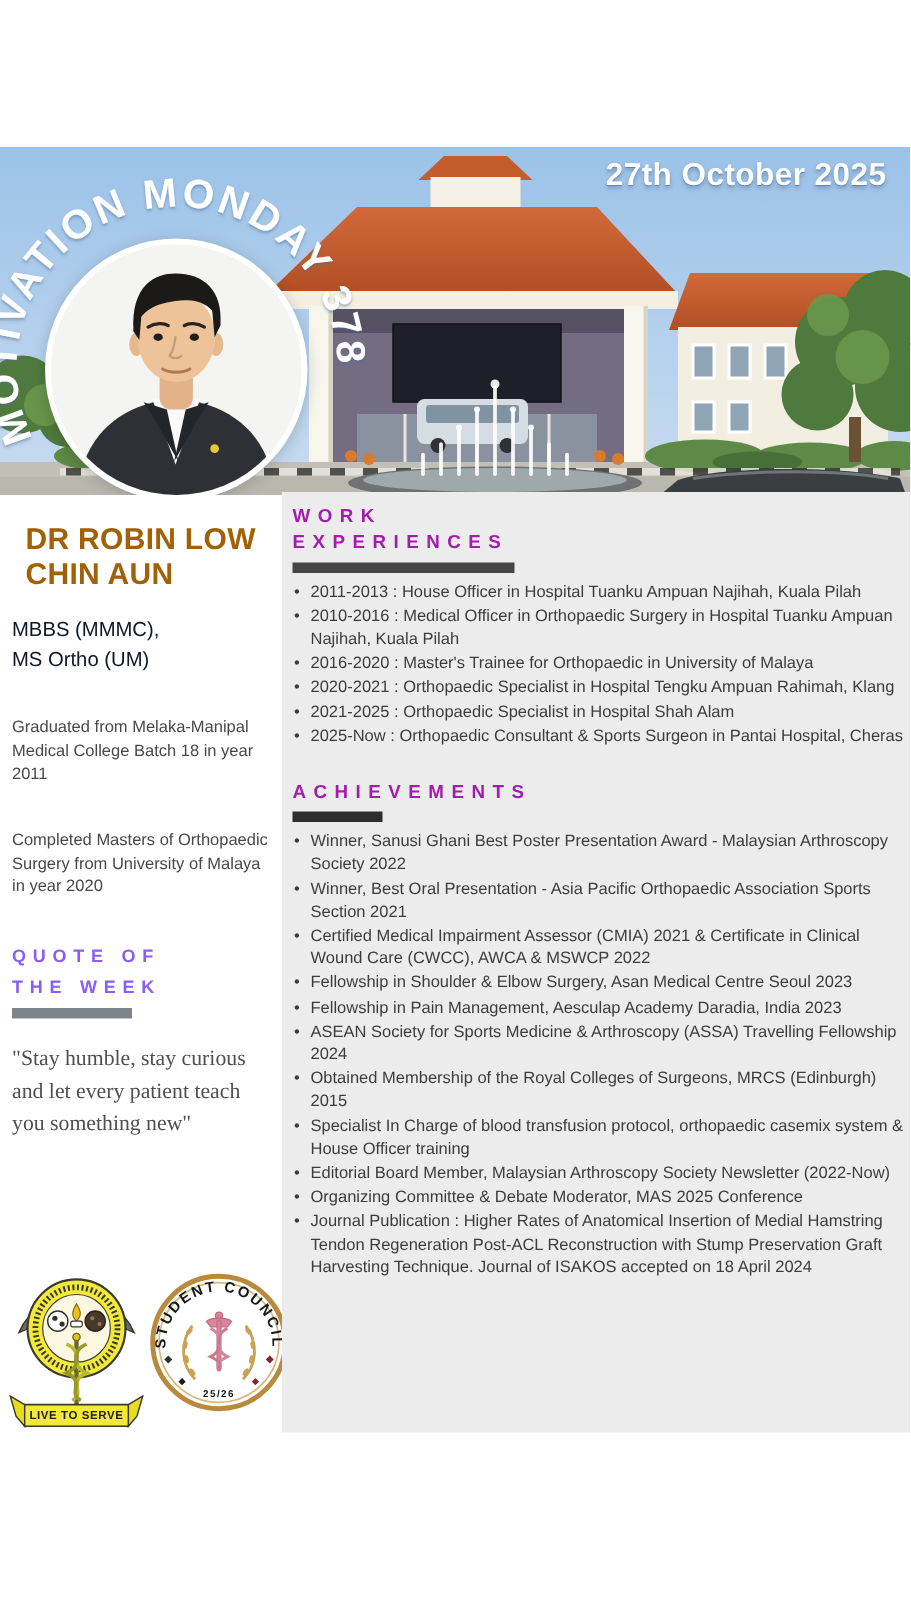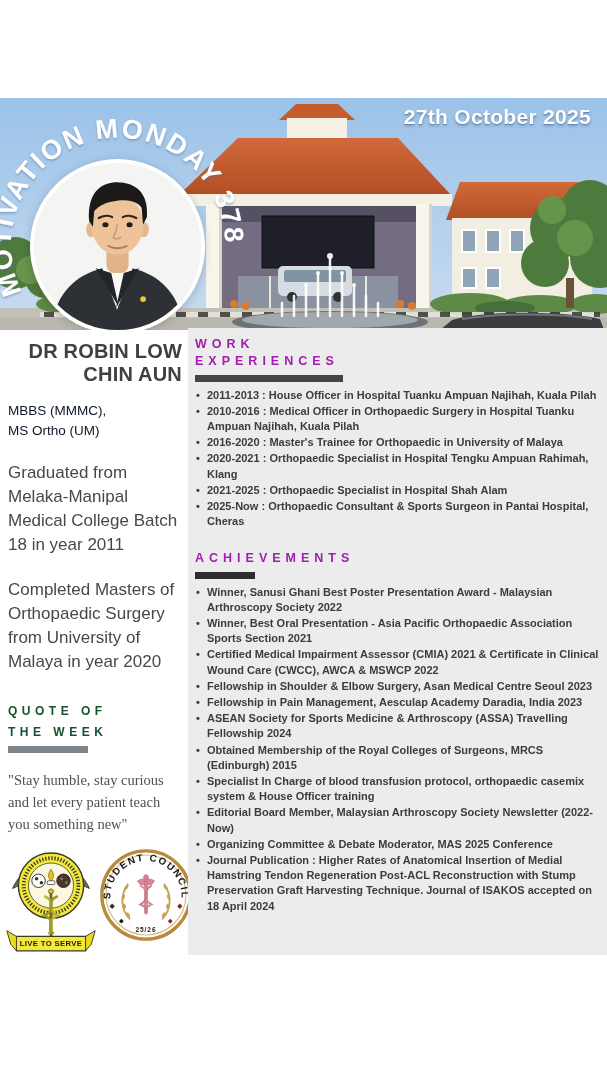--- a/index.html
+++ b/index.html
@@ -20,38 +20,38 @@
     position:absolute; left:30px; top:159px; width:175px; height:175px;
     border-radius:50%; overflow:hidden; box-sizing:border-box;
     border:4px solid rgba(255,255,255,.95); background:#f3f3f1;
     box-shadow:0 2px 10px rgba(0,0,0,.18);
   }
   
   .left-col {
     position:absolute; left:0; top:330px; width:188px; height:625px;
     background:#ffffff; padding:10px 6px 0 8px; box-sizing:border-box;
   }
-  .name { margin:0; font-size:20px; font-weight:bold; color:#404040; line-height:1.14; letter-spacing:.2px;text-align:right; }
+  .name { margin:9px; font-size:20px; font-weight:bold; color:#a16207; line-height:1.14; letter-spacing:.2px; }
   .creds { margin:15px 0 0; font-size:13.5px; color:#0f172a; line-height:1.5; }
-  .bio   { margin:20px 0 0; font-size:17px; color:#484848; line-height:1.42; }
-  .quote-head { margin-top:27px; font-size:12px; font-weight:bold; color:#14532d; letter-spacing:4.5px; line-height:1.75; }
+  .bio   { margin:28px 0 0; font-size:11px; color:#484848; line-height:1.42; }
+  .quote-head { margin-top:27px; font-size:12px; font-weight:bold; color:#8b5cf6; letter-spacing:4.5px; line-height:1.75; }
   .bar { height:7px; }
   .quote-bar { width:80px; background:#7d858b; margin-top:3px; }
   .quote-text { margin:17px 0 0; font-family:"Liberation Serif", serif; font-size:14.5px; color:#4f4f4f; line-height:1.5; }
   .logos { position:absolute; left:3px; top:510px; display:flex; align-items:flex-start; gap:0; }
   
   .right-col {
     position:absolute; left:188px; top:328px; width:419px; height:627px;
     background:#ececec; padding:8px 4px 0 7px; box-sizing:border-box;
   }
   .sec-head { font-size:12.5px; font-weight:bold; color:#a21caf; letter-spacing:5px; line-height:1.38; }
   .head-bar { width:148px; background:#454545; margin:4px 0 6px; }
   .ach-bar  { width:60px;  background:#2d2d2d; }
   ul.blist { list-style:none; margin:0; padding:0; font-size:11px; line-height:15.2px; color:#3c3c3c; }
-  ul.blist li { position:relative; padding-left:12px; margin-bottom:1px;font-weight:bold; }
+  ul.blist li { position:relative; padding-left:12px; margin-bottom:1px; }
   ul.blist li::before { content:"•"; position:absolute; left:1px; }
   .ach-section { margin-top:21px; }
 </style>
 </head>
 <body>
 
 <div class="poster">
 
   <div class="hero">
     <svg width="607" height="232" viewBox="0 0 607 232">

